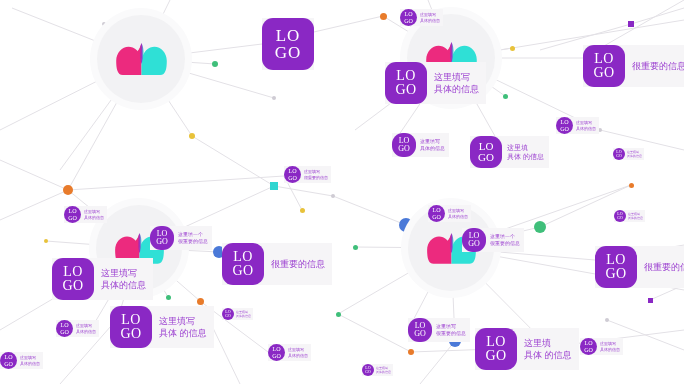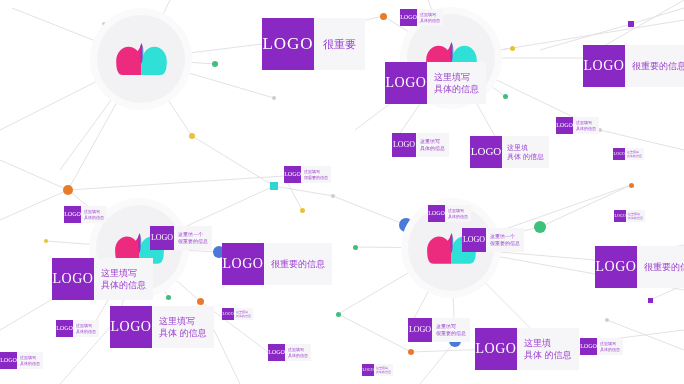--- a/index.html
+++ b/index.html
@@ -24,25 +24,26 @@
   
   .card{
     position:absolute;
     display:flex;align-items:stretch;
     background:#f6f5f7;
     box-sizing:border-box;
   }
   .card .logo{
     background:#8a28c4;
     color:#ffffff;
-    display:flex;flex-direction:row;
+    display:flex;flex-direction:column;
     align-items:center;justify-content:center;
     line-height:1.02;
     font-family:"Liberation Serif","DejaVu Serif",serif;
     flex:0 0 auto;
+    border-radius:11px;
   }
   .card .logo span{display:block;}
   .card .txt{
     color:#9b3fd0;
     display:flex;flex-direction:column;
     justify-content:center;
     line-height:1.35;
     flex:1 1 auto;
     white-space:nowrap;
   }
@@ -250,23 +251,20 @@
   </svg>
         </div>
       </div>
     </div>
   <div id="cards-layer">
       <div class="card sz-xl" style="left: 262px; top: 18px;">
         <div class="logo">
           <span>LO</span>
           <span>GO</span>
         </div>
-        <div class="txt" style="color: rgb(155, 63, 208);">
-          <span>很重要</span>
-        </div>
       </div>
       <div class="card sz-lg" style="left: 385px; top: 62px;">
         <div class="logo">
           <span>LO</span>
           <span>GO</span>
         </div>
         <div class="txt">
           <span>这里填写</span>
           <span>具体的信息</span>
         </div>

